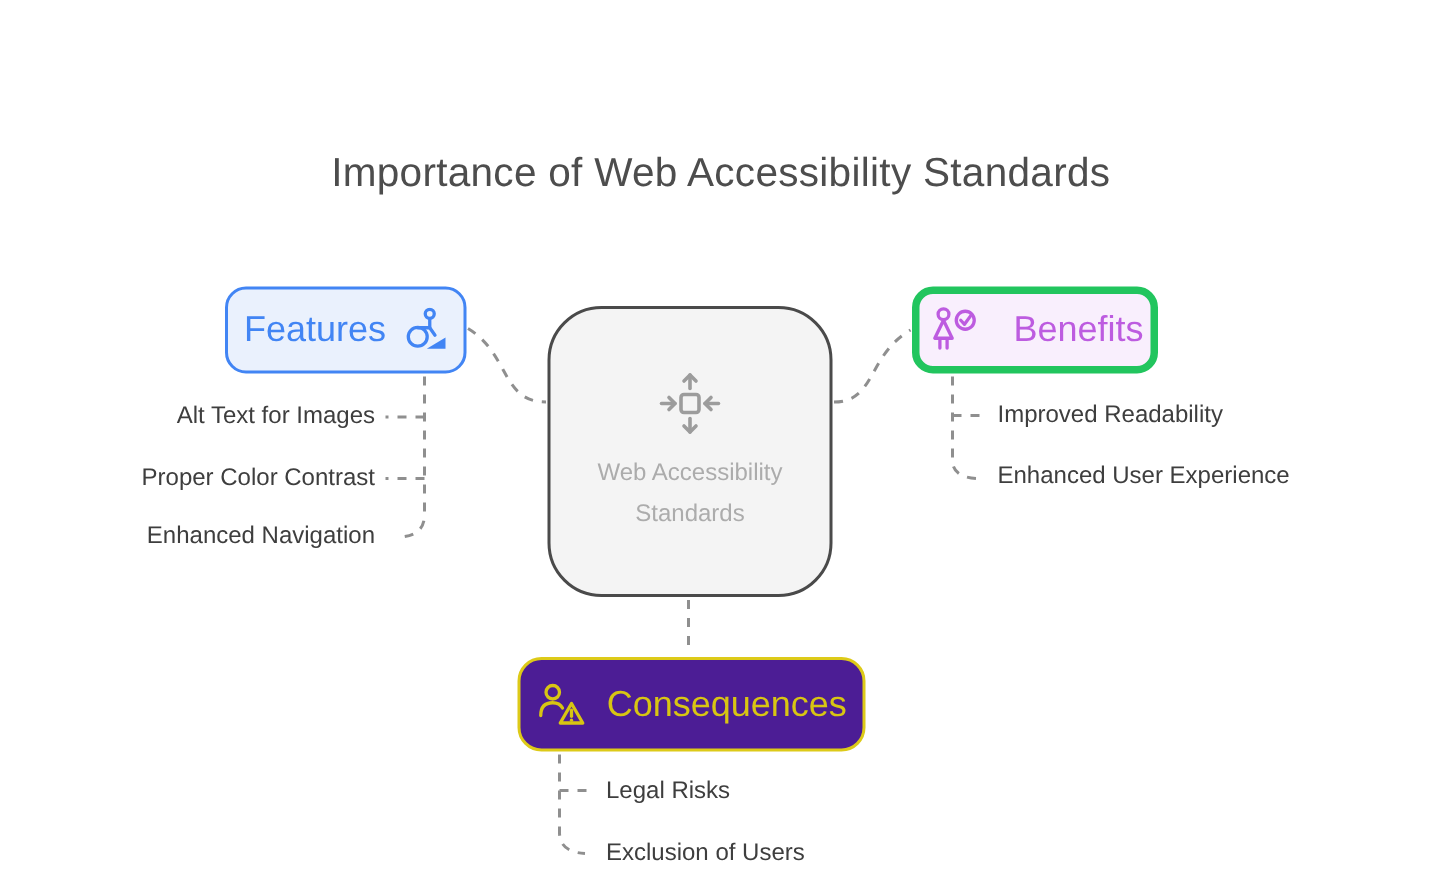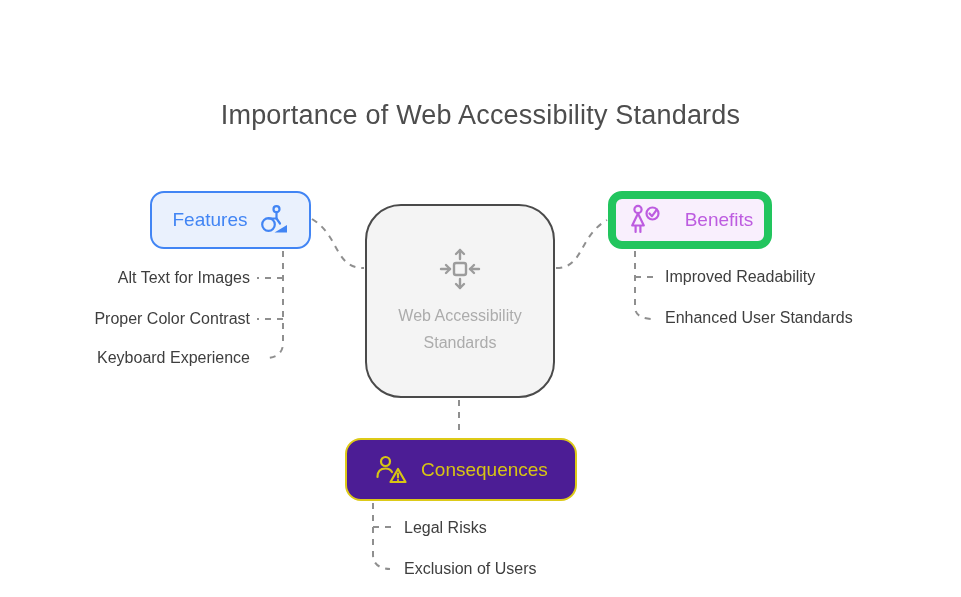--- a/index.html
+++ b/index.html
@@ -11,29 +11,29 @@
     position:absolute; top:60px; left:0; width:961px;
     text-align:center; font-size:27px; line-height:30px;
     color:#4d4d4d; letter-spacing:0.2px;
   }
   .connectors { position:absolute; left:0; top:0; }
   .connectors path { fill:none; stroke:#8f8f8f; stroke-width:2; stroke-dasharray:6 6; }
   .node {
     position:absolute; box-sizing:border-box;
     display:flex; align-items:center; justify-content:center;
   }
-  .branch-label { font-size:19px; font-weight:500; white-space:nowrap; }
+  .branch-label { font-size:24px; font-weight:500; white-space:nowrap; }
   .node-features {
     left:150px; top:151px; width:161px; height:58px;
     border:2px solid #4285f4; background:#eaf1fd; border-radius:14px;
     color:#4285f4; gap:9px;
   }
   .node-benefits {
     left:608px; top:151px; width:164px; height:58px;
-    border:8px solid #22c55e; background:#f9effd; border-radius:14px;
+    border:5px solid #22c55e; background:#f9effd; border-radius:14px;
     color:#bd5ce0; gap:22px;
   }
   .node-consequences {
     left:345px; top:398px; width:232px; height:63px;
     border:2px solid #ddca18; background:#4c1d95; border-radius:16px;
     color:#d8c513; gap:11px;
   }
   .node-center {
     left:365px; top:164px; width:190px; height:194px;
     border:2px solid #4a4a4a; background:#f4f4f4; border-radius:36px;
@@ -116,21 +116,21 @@
       <path d="M3.5,22 C3.5,16 6.5,13.5 11.5,13.5 C14.5,13.5 16.8,14.8 18,17"></path>
       <path d="M24,14 L31.5,27 H16.5 Z"></path>
       <path d="M24,18.5 V22.5"></path>
       <circle cx="24" cy="25.1" r="1.1" fill="currentColor" stroke="none"></circle>
     </svg>
     <span class="branch-label">Consequences</span>
   </div>
 
   <div class="leaf leaf-left" style="top:238px">Alt Text for Images</div>
   <div class="leaf leaf-left" style="top:279px">Proper Color Contrast</div>
-  <div class="leaf leaf-left" style="top:318px">Keyboard Experience</div>
+  <div class="leaf leaf-left" style="top:318px">Enhanced Navigation</div>
 
   <div class="leaf leaf-right" style="top:237px">Improved Readability</div>
-  <div class="leaf leaf-right" style="top:278px">Enhanced User Standards</div>
+  <div class="leaf leaf-right" style="top:278px">Enhanced User Experience</div>
 
   <div class="leaf leaf-bottom" style="top:488px">Legal Risks</div>
   <div class="leaf leaf-bottom" style="top:529px">Exclusion of Users</div>
 
 </div>
 
 </body></html>

